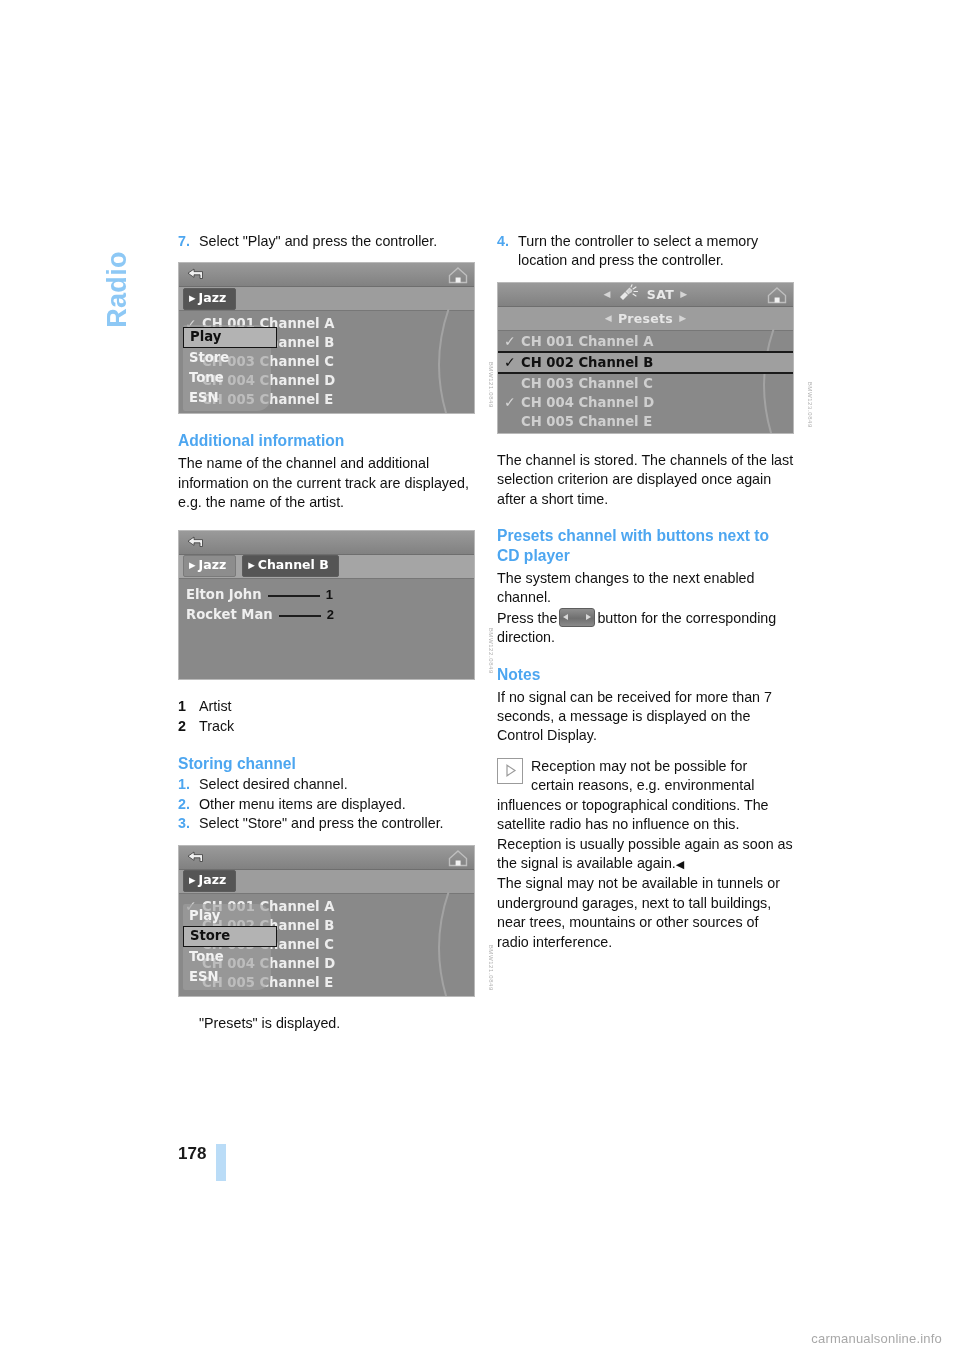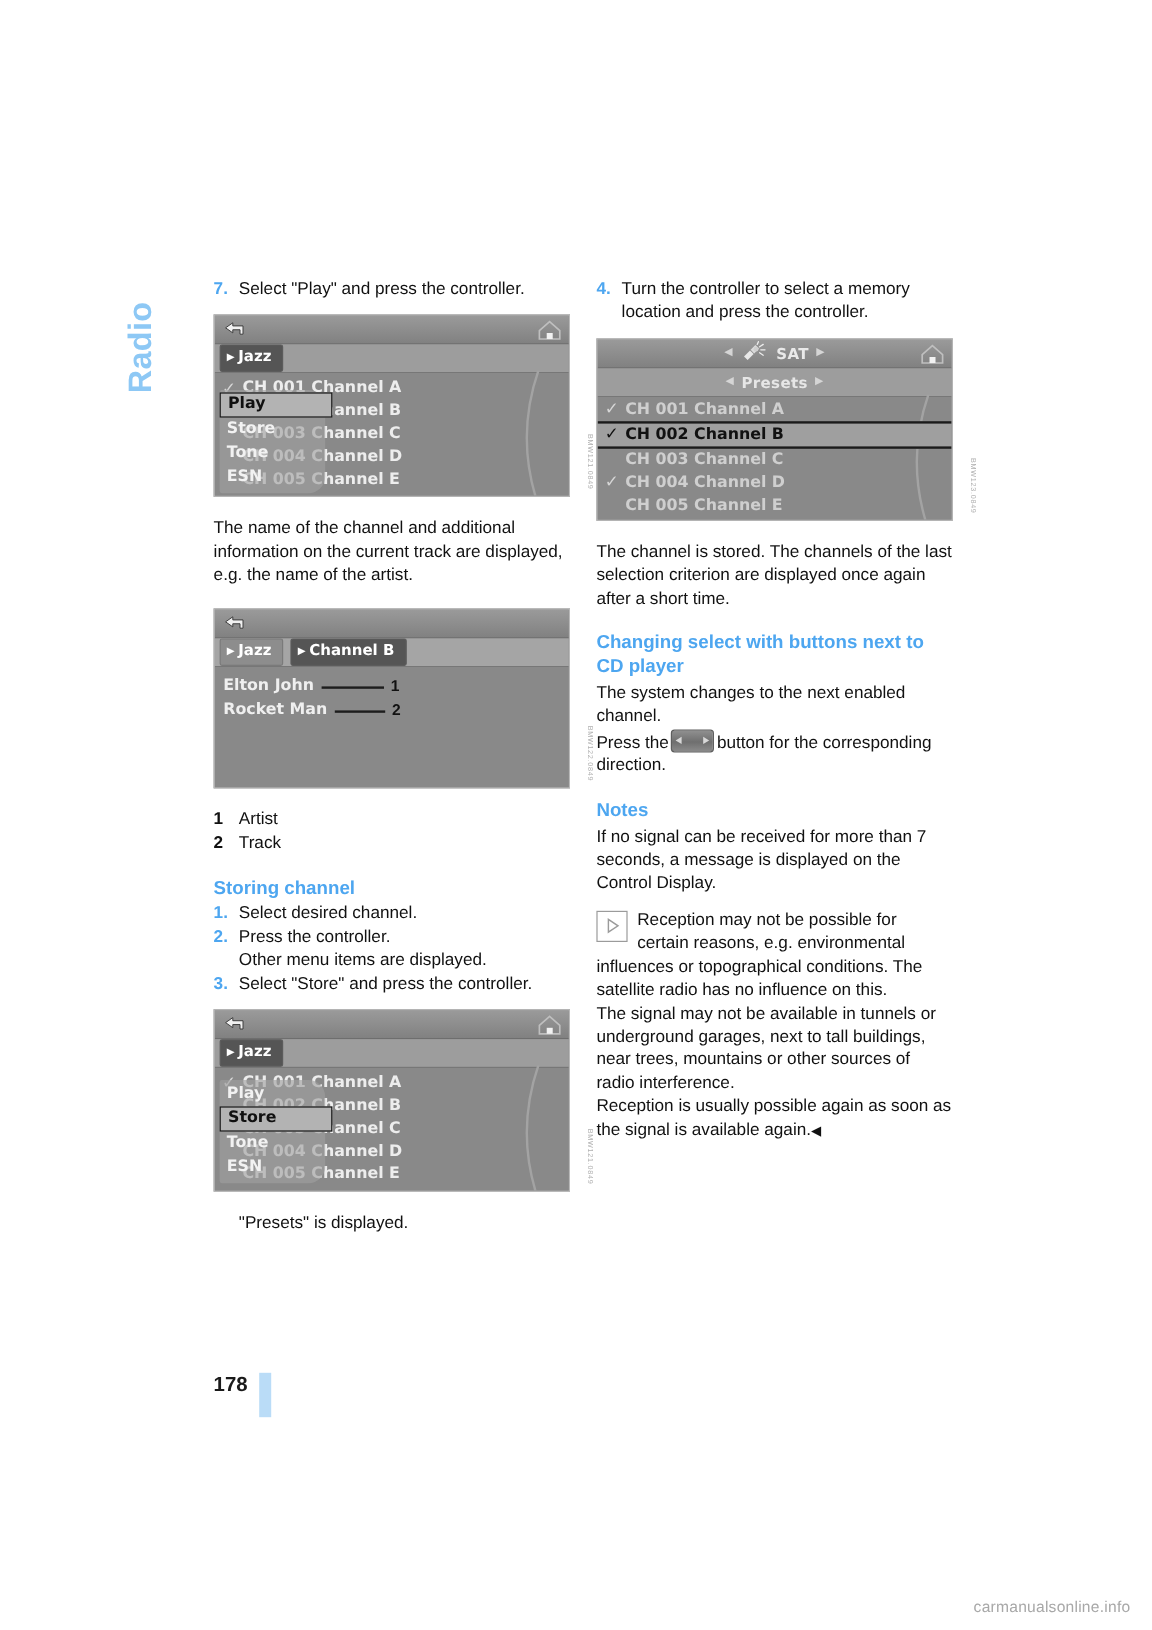--- a/index.html
+++ b/index.html
@@ -432,20 +432,21 @@
             <div class="pitem">Tone</div>
             <div class="pitem">ESN</div>
           </div>
         </div>
       </div>
       <div class="figcode">BMW121.0849</div>
     </div>
 
     <div class="spacer-md"></div>
 
+    <h2 class="section">Additional information</h2>
     <p class="body">The name of the channel and additional information on the current track are displayed, e.g. the name of the artist.</p>
 
     <div class="spacer-md"></div>
 
     <div class="figwrap">
       <div class="idrive" style="height:150px;">
         <div class="statusbar">
           <span class="back-icon">
             <svg width="19" height="15" viewBox="0 0 19 15">
               <path d="M9 2 L3 6.2 L9 10.4 L9 7.8 L15 7.8 L15 11.5 L17.5 11.5 L17.5 4.6 L9 4.6 Z" fill="#f0f0f0" stroke="#3a3a3a" stroke-width="0.8"></path>
@@ -487,21 +488,20 @@
 
     <h2 class="section tight">Storing channel</h2>
 
     <div class="step">
       <div class="num">1.</div>
       <div class="txt">Select desired channel.</div>
     </div>
     <div class="step">
       <div class="num">2.</div>
       <div class="txt">
-        <div>Press the controller.</div>
         <div>Other menu items are displayed.</div>
       </div>
     </div>
     <div class="step">
       <div class="num">3.</div>
       <div class="txt">Select "Store" and press the controller.</div>
     </div>
 
     <div class="spacer-sm"></div>
 
@@ -639,21 +639,21 @@
       </div>
       <div class="figcode">BMW123.0849</div>
     </div>
 
     <div class="spacer-md"></div>
 
     <p class="body">The channel is stored. The channels of the last selection criterion are displayed once again after a short time.</p>
 
     <div class="spacer-md"></div>
 
-    <h2 class="section">Changing select with buttons next to CD player</h2>
+    <h2 class="section">Presets channel with buttons next to CD player</h2>
 
     <p class="body">The system changes to the next enabled channel.</p>
     <p class="body">
       <span>Press the</span><span class="btn-glyph"><span class="tri l"></span><span class="tri r"></span></span><span>button for the corresponding direction.</span>
     </p>
 
     <div class="spacer-md"></div>
 
     <h2 class="section">Notes</h2>
     <p class="body">If no signal can be received for more than 7 seconds, a message is displayed on the Control Display.</p>
@@ -661,22 +661,22 @@
     <div class="spacer-sm"></div>
 
     <div class="note-block">
       <span class="note-icon">
         <svg width="15" height="15" viewBox="0 0 15 15">
           <path d="M4 2.2 L12 7.5 L4 12.8 Z" fill="none" stroke="#9b9b9b" stroke-width="1.2"></path>
         </svg>
       </span>
       <span>Reception may not be possible for certain reasons, e.g. environmental influences or topographical conditions. The satellite radio has no influence on this.</span>
     </div>
+    <p class="body"><span>Reception is usually possible again as soon as the signal is available again.</span><span style="font-size:11px;">◀</span></p>
     <p class="body">The signal may not be available in tunnels or underground garages, next to tall buildings, near trees, mountains or other sources of radio interference.</p>
-    <p class="body"><span>Reception is usually possible again as soon as the signal is available again.</span><span style="font-size:11px;">◀</span></p>
   </div>
 
   <div class="footer">
     <span class="pgnum">178</span>
     <span class="bar"></span>
   </div>
 
   <div class="watermark">carmanualsonline.info</div>
 </div>
 

